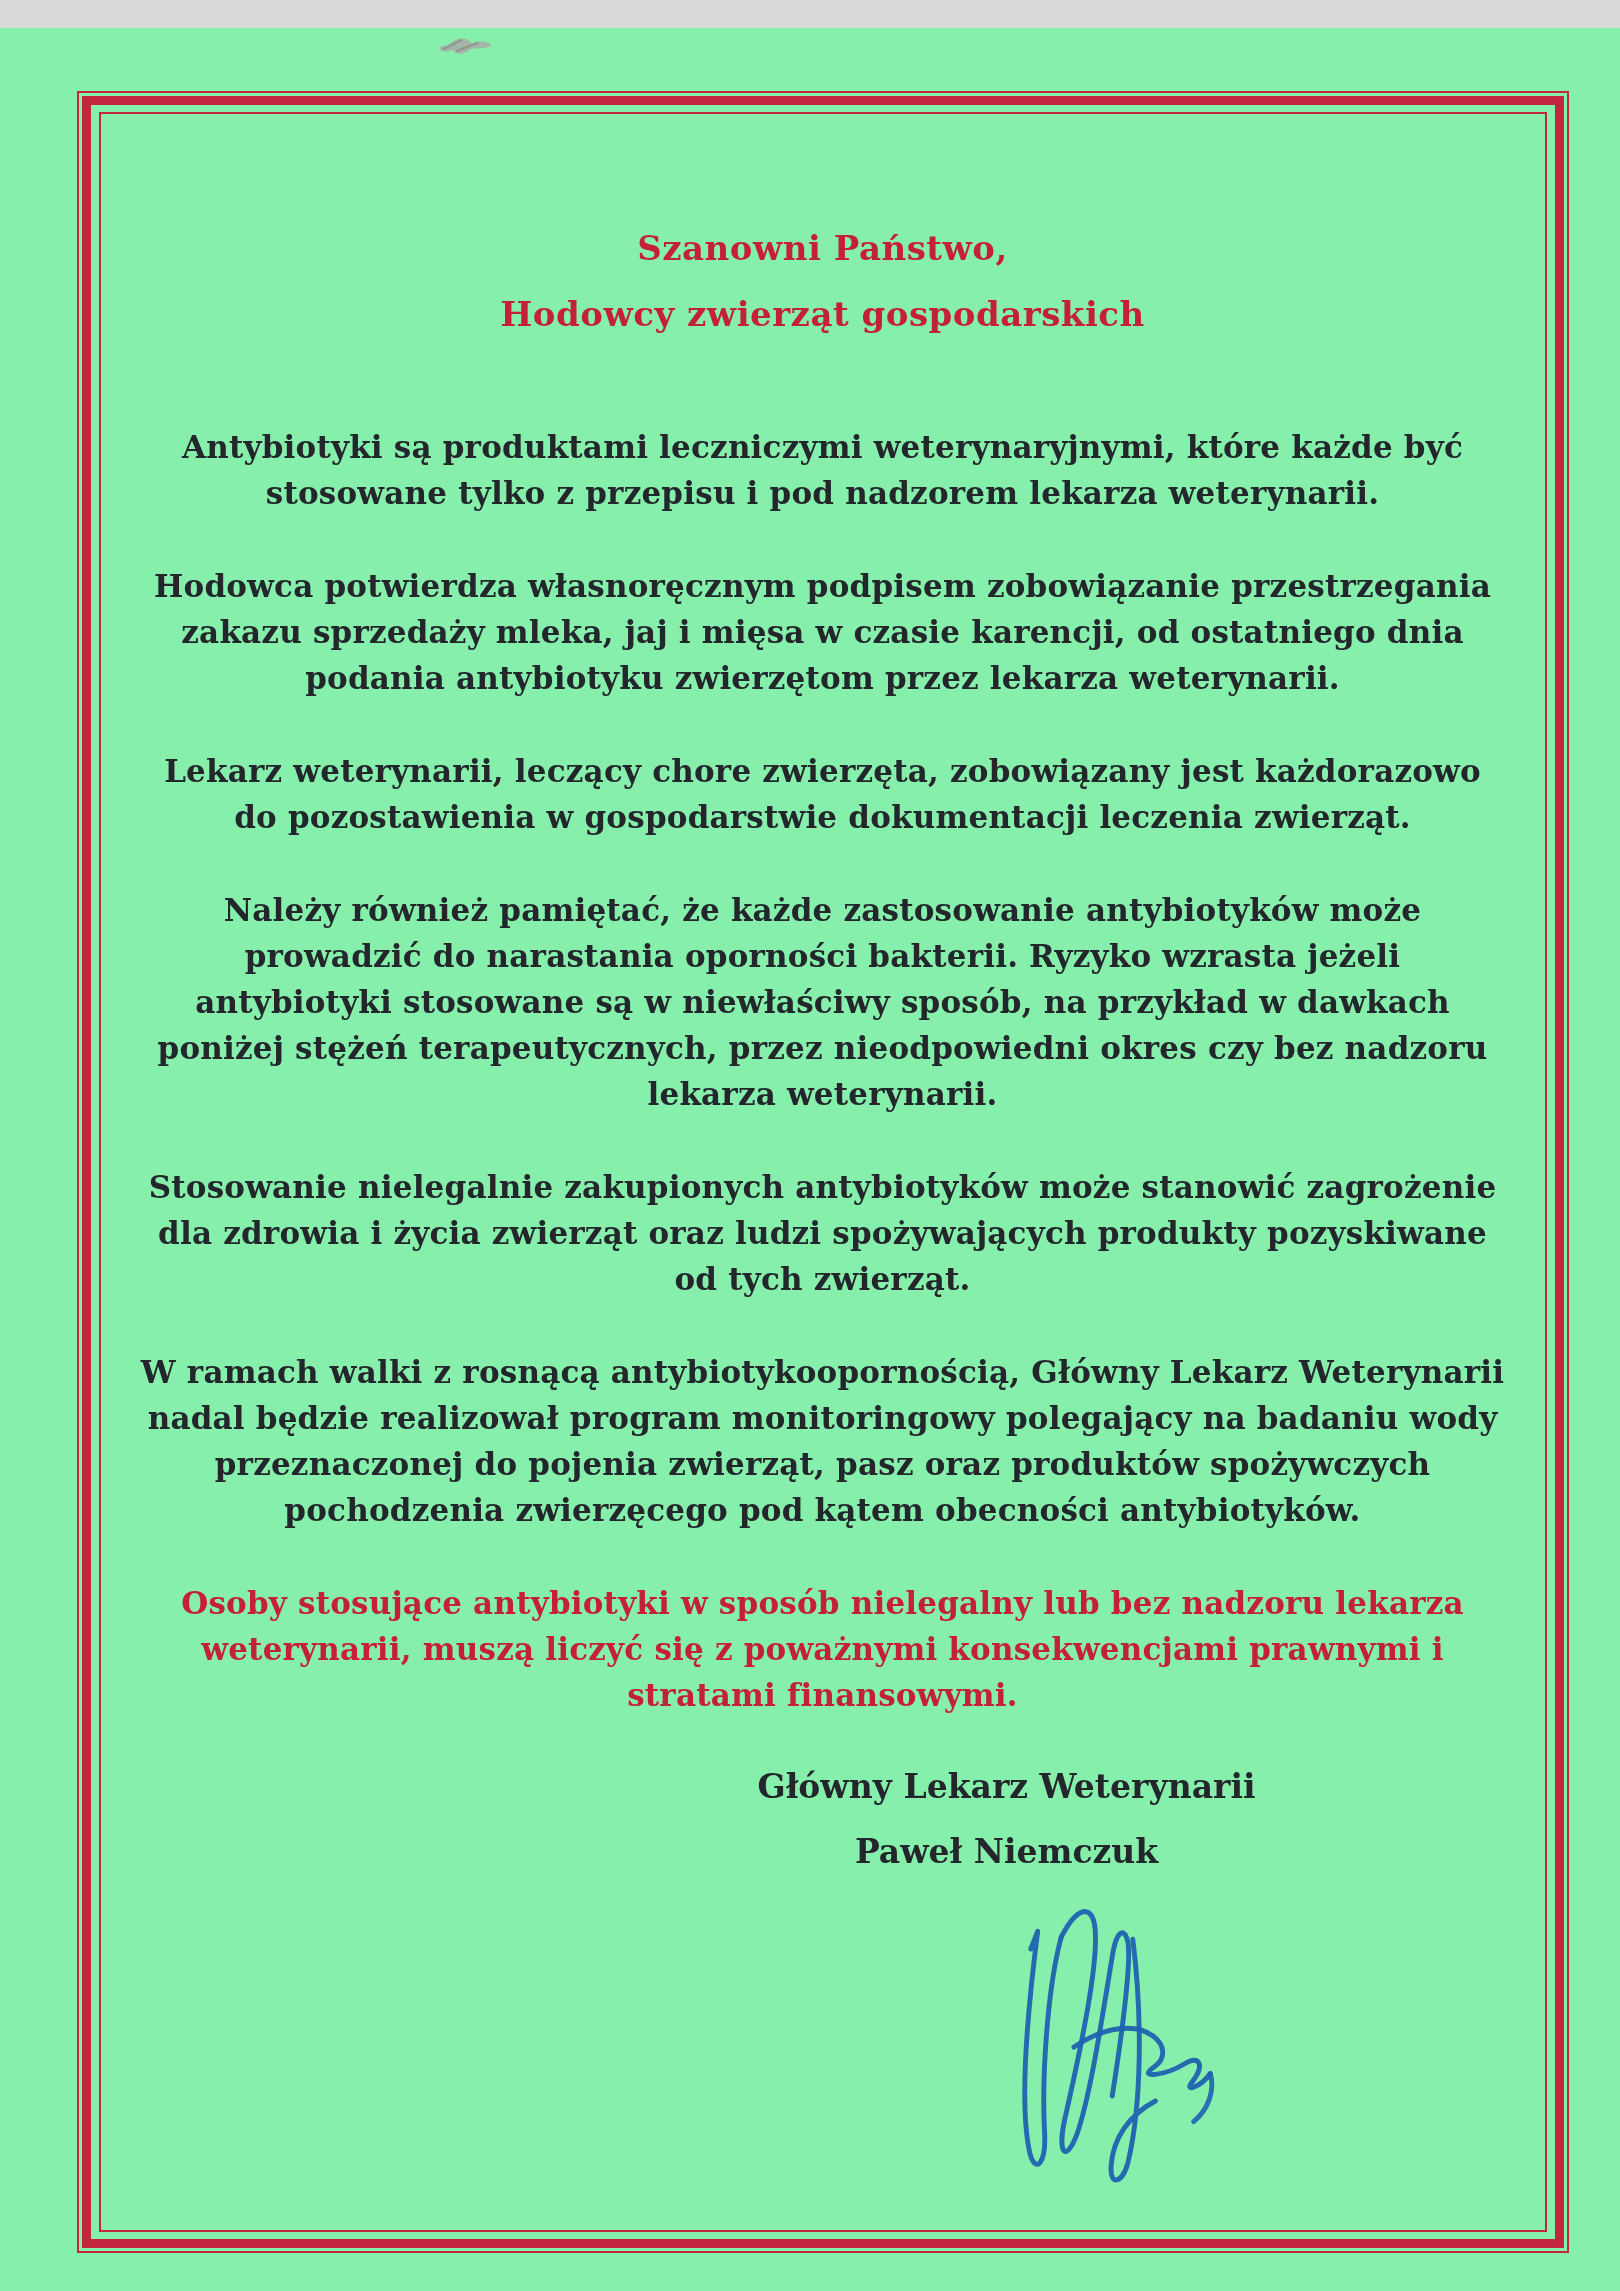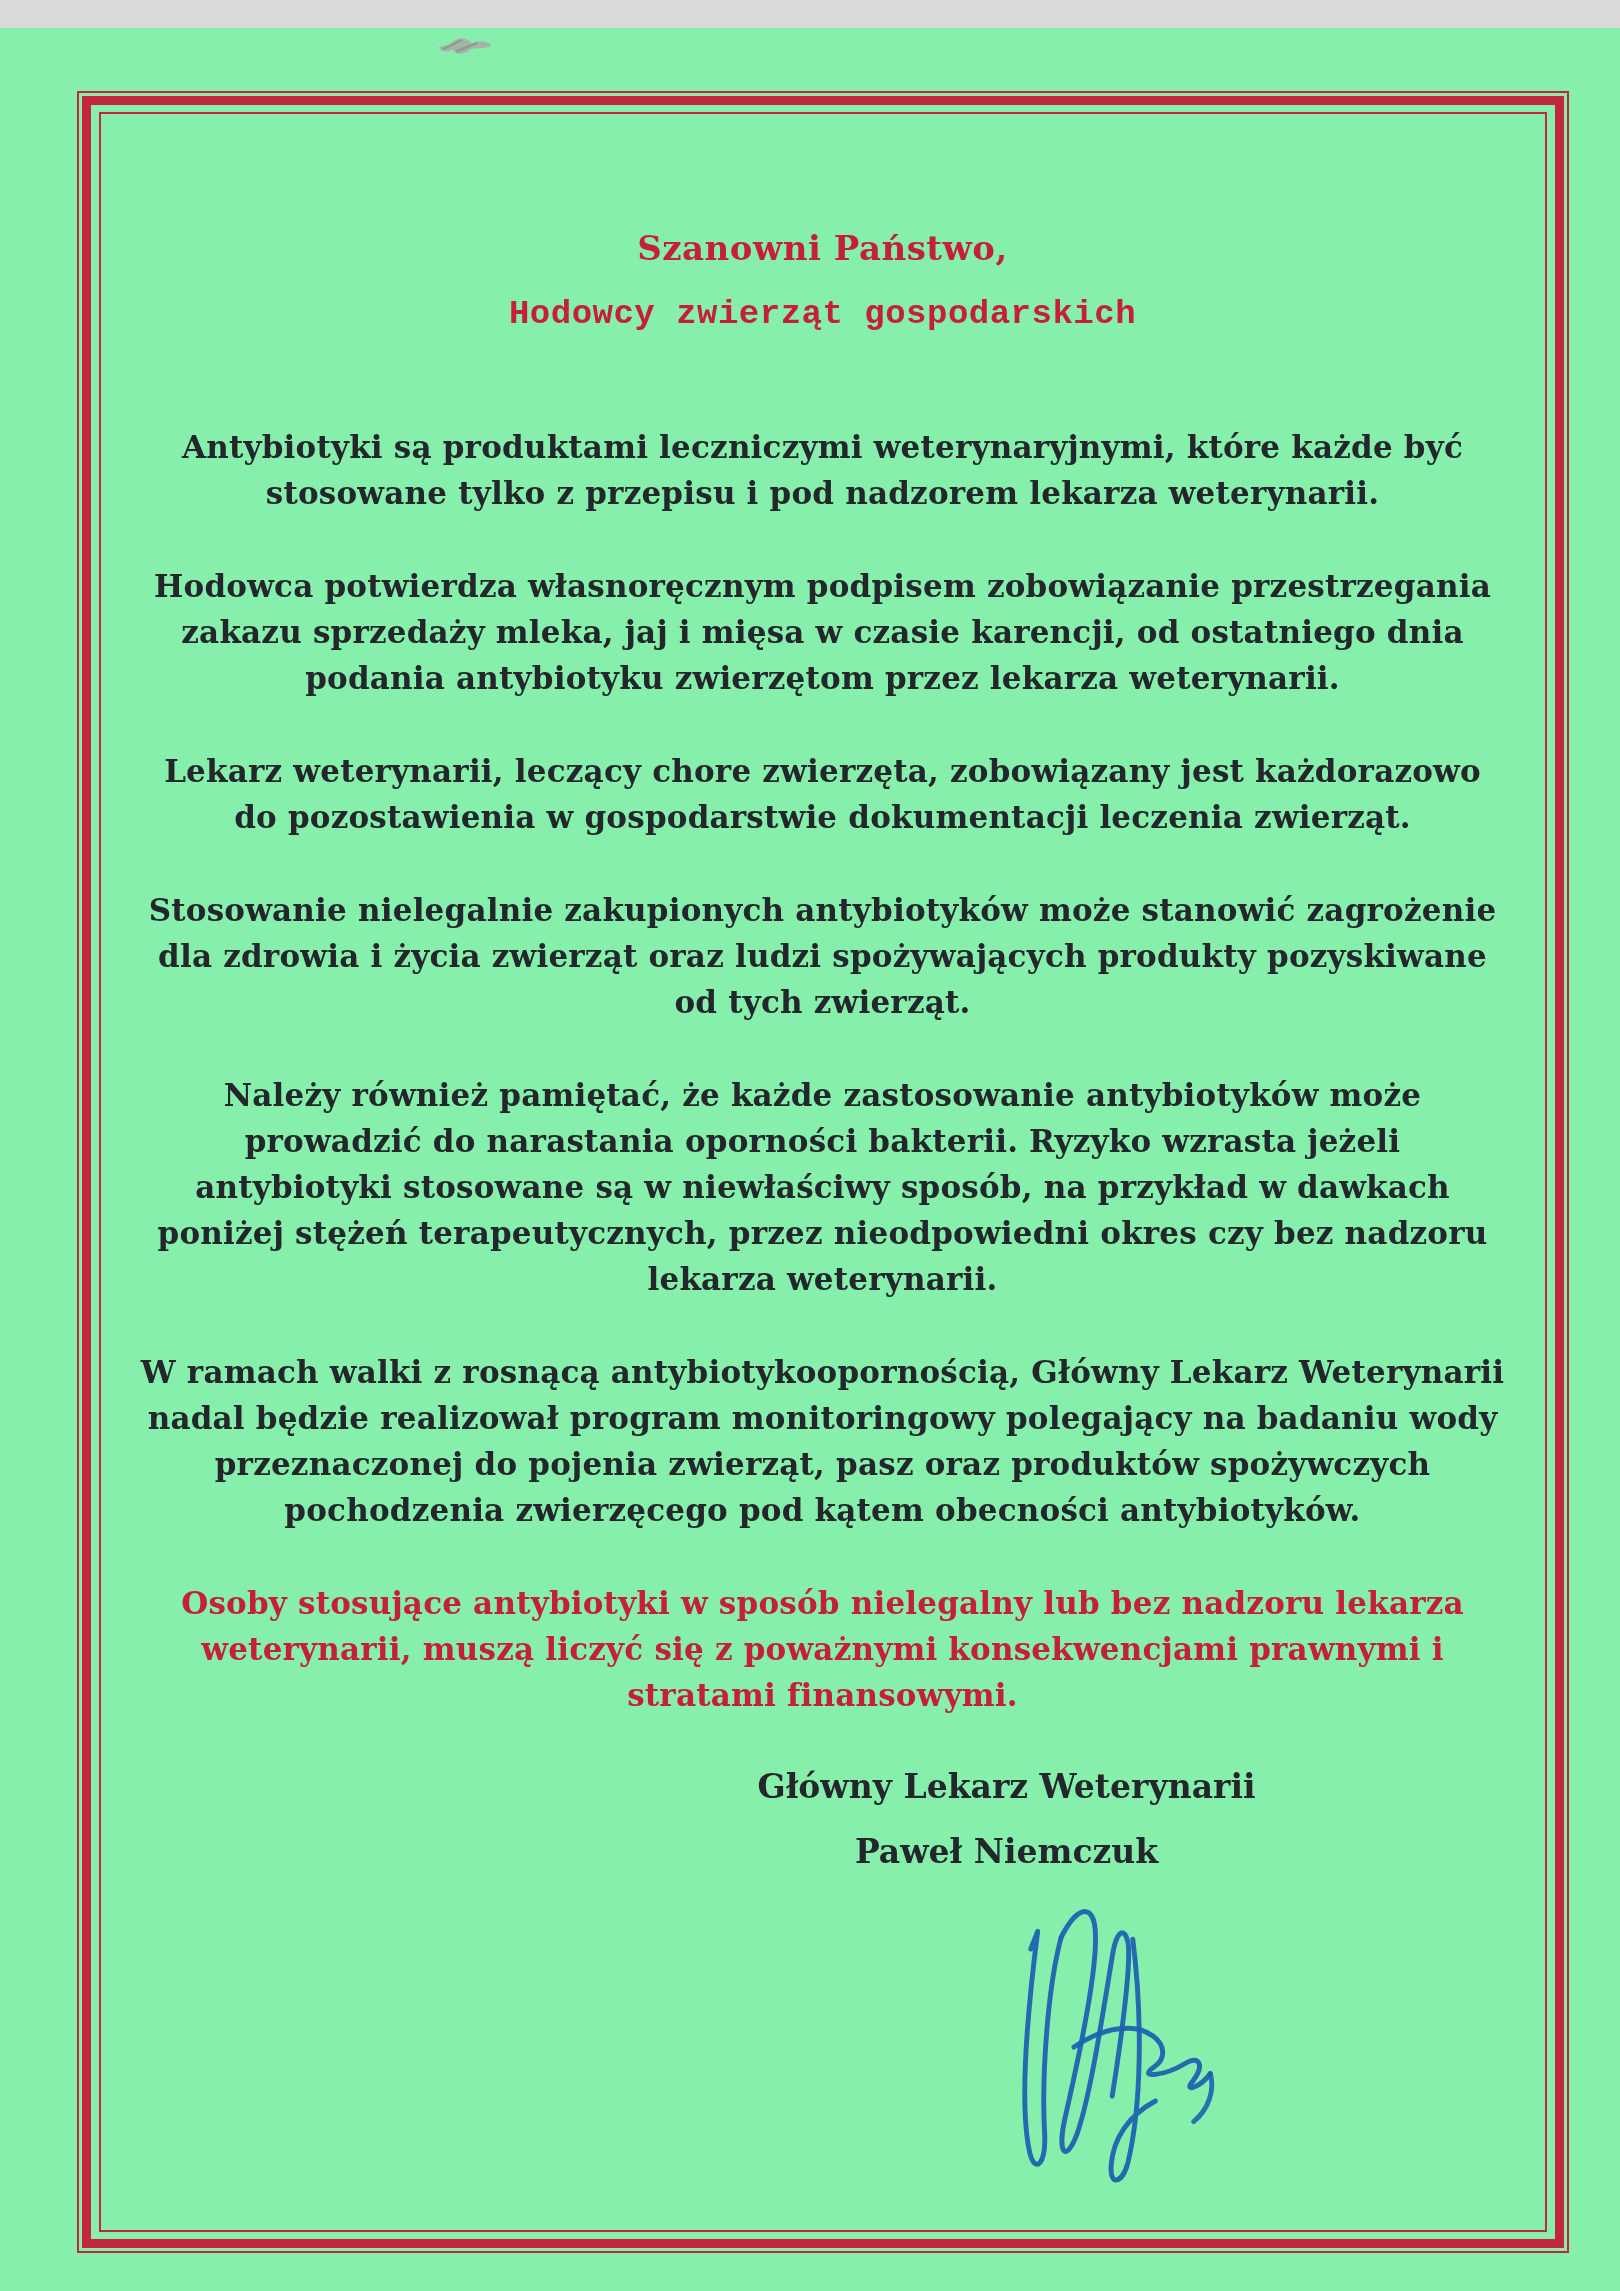--- a/index.html
+++ b/index.html
@@ -62,41 +62,41 @@
   <div class="frame-inner"></div>
 
   <svg class="artifact-svg" width="76" height="37" viewBox="0 0 78 38">
     <path d="M22 14 C30 6 40 8 44 14 C52 10 62 12 64 16 C58 20 48 18 42 20 C36 26 26 26 24 20 C18 24 12 22 10 18 Z" fill="#a7aaa6" opacity="0.85"></path>
     <path d="M14 20 L34 10 M28 22 L50 13" stroke="#8e928d" stroke-width="2.5" fill="none" opacity="0.8"></path>
   </svg>
 
   <div class="content" style="color: rgb(35, 38, 43);">
 
     <div class="hdr red" style="color: rgb(197, 32, 58);">Szanowni Państwo,</div>
-    <div class="hdr hdr2 red" style="color: rgb(197, 32, 58); font-family: Liberation Mono, monospace;">Hodowcy zwierząt gospodarskich</div>
+    <div class="hdr hdr2 red" style="color: rgb(197, 32, 58);">Hodowcy zwierząt gospodarskich</div>
 
     <p class="para para-first">Antybiotyki są produktami leczniczymi weterynaryjnymi, które każde być
 stosowane tylko z przepisu i pod nadzorem lekarza weterynarii.</p>
 
     <p class="para">Hodowca potwierdza własnoręcznym podpisem zobowiązanie przestrzegania
 zakazu sprzedaży mleka, jaj i mięsa w czasie karencji, od ostatniego dnia
 podania antybiotyku zwierzętom przez lekarza weterynarii.</p>
 
     <p class="para">Lekarz weterynarii, leczący chore zwierzęta, zobowiązany jest każdorazowo
 do pozostawienia w gospodarstwie dokumentacji leczenia zwierząt.</p>
 
-    <p class="para">Stosowanie nielegalnie zakupionych antybiotyków może stanowić zagrożenie
-dla zdrowia i życia zwierząt oraz ludzi spożywających produkty pozyskiwane
-od tych zwierząt.</p>
-
     <p class="para">Należy również pamiętać, że każde zastosowanie antybiotyków może
 prowadzić do narastania oporności bakterii. Ryzyko wzrasta jeżeli
 antybiotyki stosowane są w niewłaściwy sposób, na przykład w dawkach
 poniżej stężeń terapeutycznych, przez nieodpowiedni okres czy bez nadzoru
 lekarza weterynarii.</p>
+
+    <p class="para">Stosowanie nielegalnie zakupionych antybiotyków może stanowić zagrożenie
+dla zdrowia i życia zwierząt oraz ludzi spożywających produkty pozyskiwane
+od tych zwierząt.</p>
 
     <p class="para">W ramach walki z rosnącą antybiotykoopornością, Główny Lekarz Weterynarii
 nadal będzie realizował program monitoringowy polegający na badaniu wody
 przeznaczonej do pojenia zwierząt, pasz oraz produktów spożywczych
 pochodzenia zwierzęcego pod kątem obecności antybiotyków.</p>
 
 
     <p class="para red" style="color: rgb(197, 32, 58);">Osoby stosujące antybiotyki w sposób nielegalny lub bez nadzoru lekarza
 weterynarii, muszą liczyć się z poważnymi konsekwencjami prawnymi i
 stratami finansowymi.</p>

